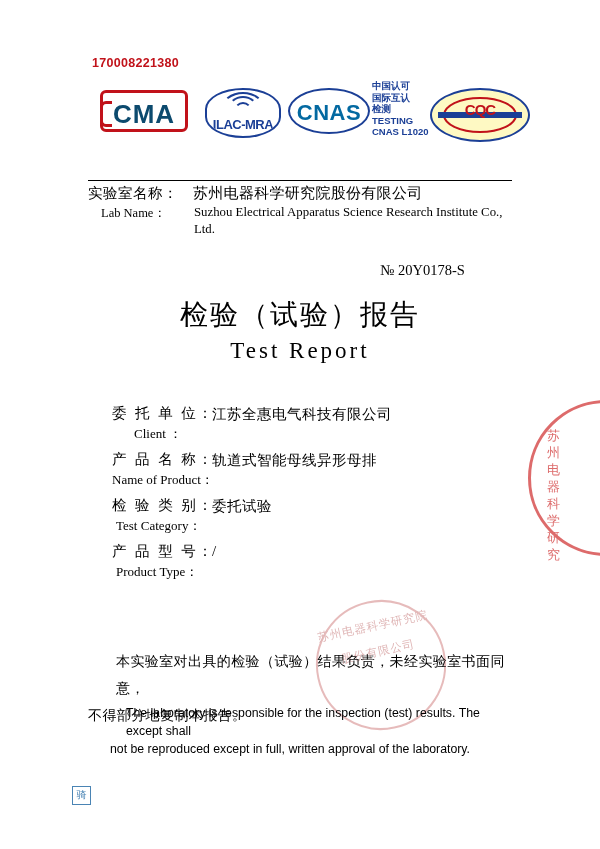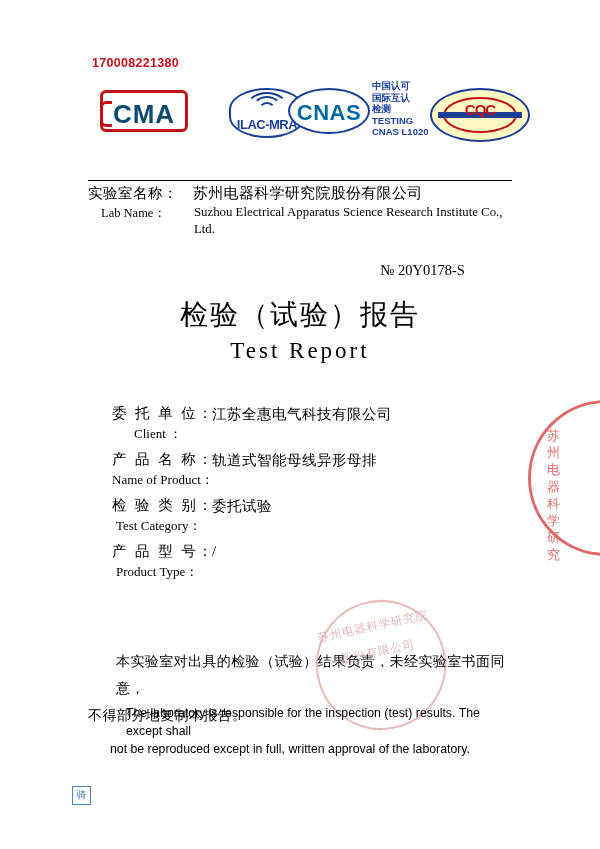--- a/index.html
+++ b/index.html
@@ -68,21 +68,20 @@
   .ilac-logo {
     position: absolute;
     left: 205px;
     top: 8px;
     width: 72px;
     height: 46px;
     border-radius: 50% / 42%;
     background: #ffffff;
     border: 2px solid #1b3f96;
     overflow: hidden;
-    margin-left: 24px;
   }
   .ilac-logo .arcs {
     position: absolute;
     left: 50%;
     top: 2px;
     width: 52px;
     height: 22px;
     transform: translateX(-50%);
   }
   .ilac-logo .arcs i {

